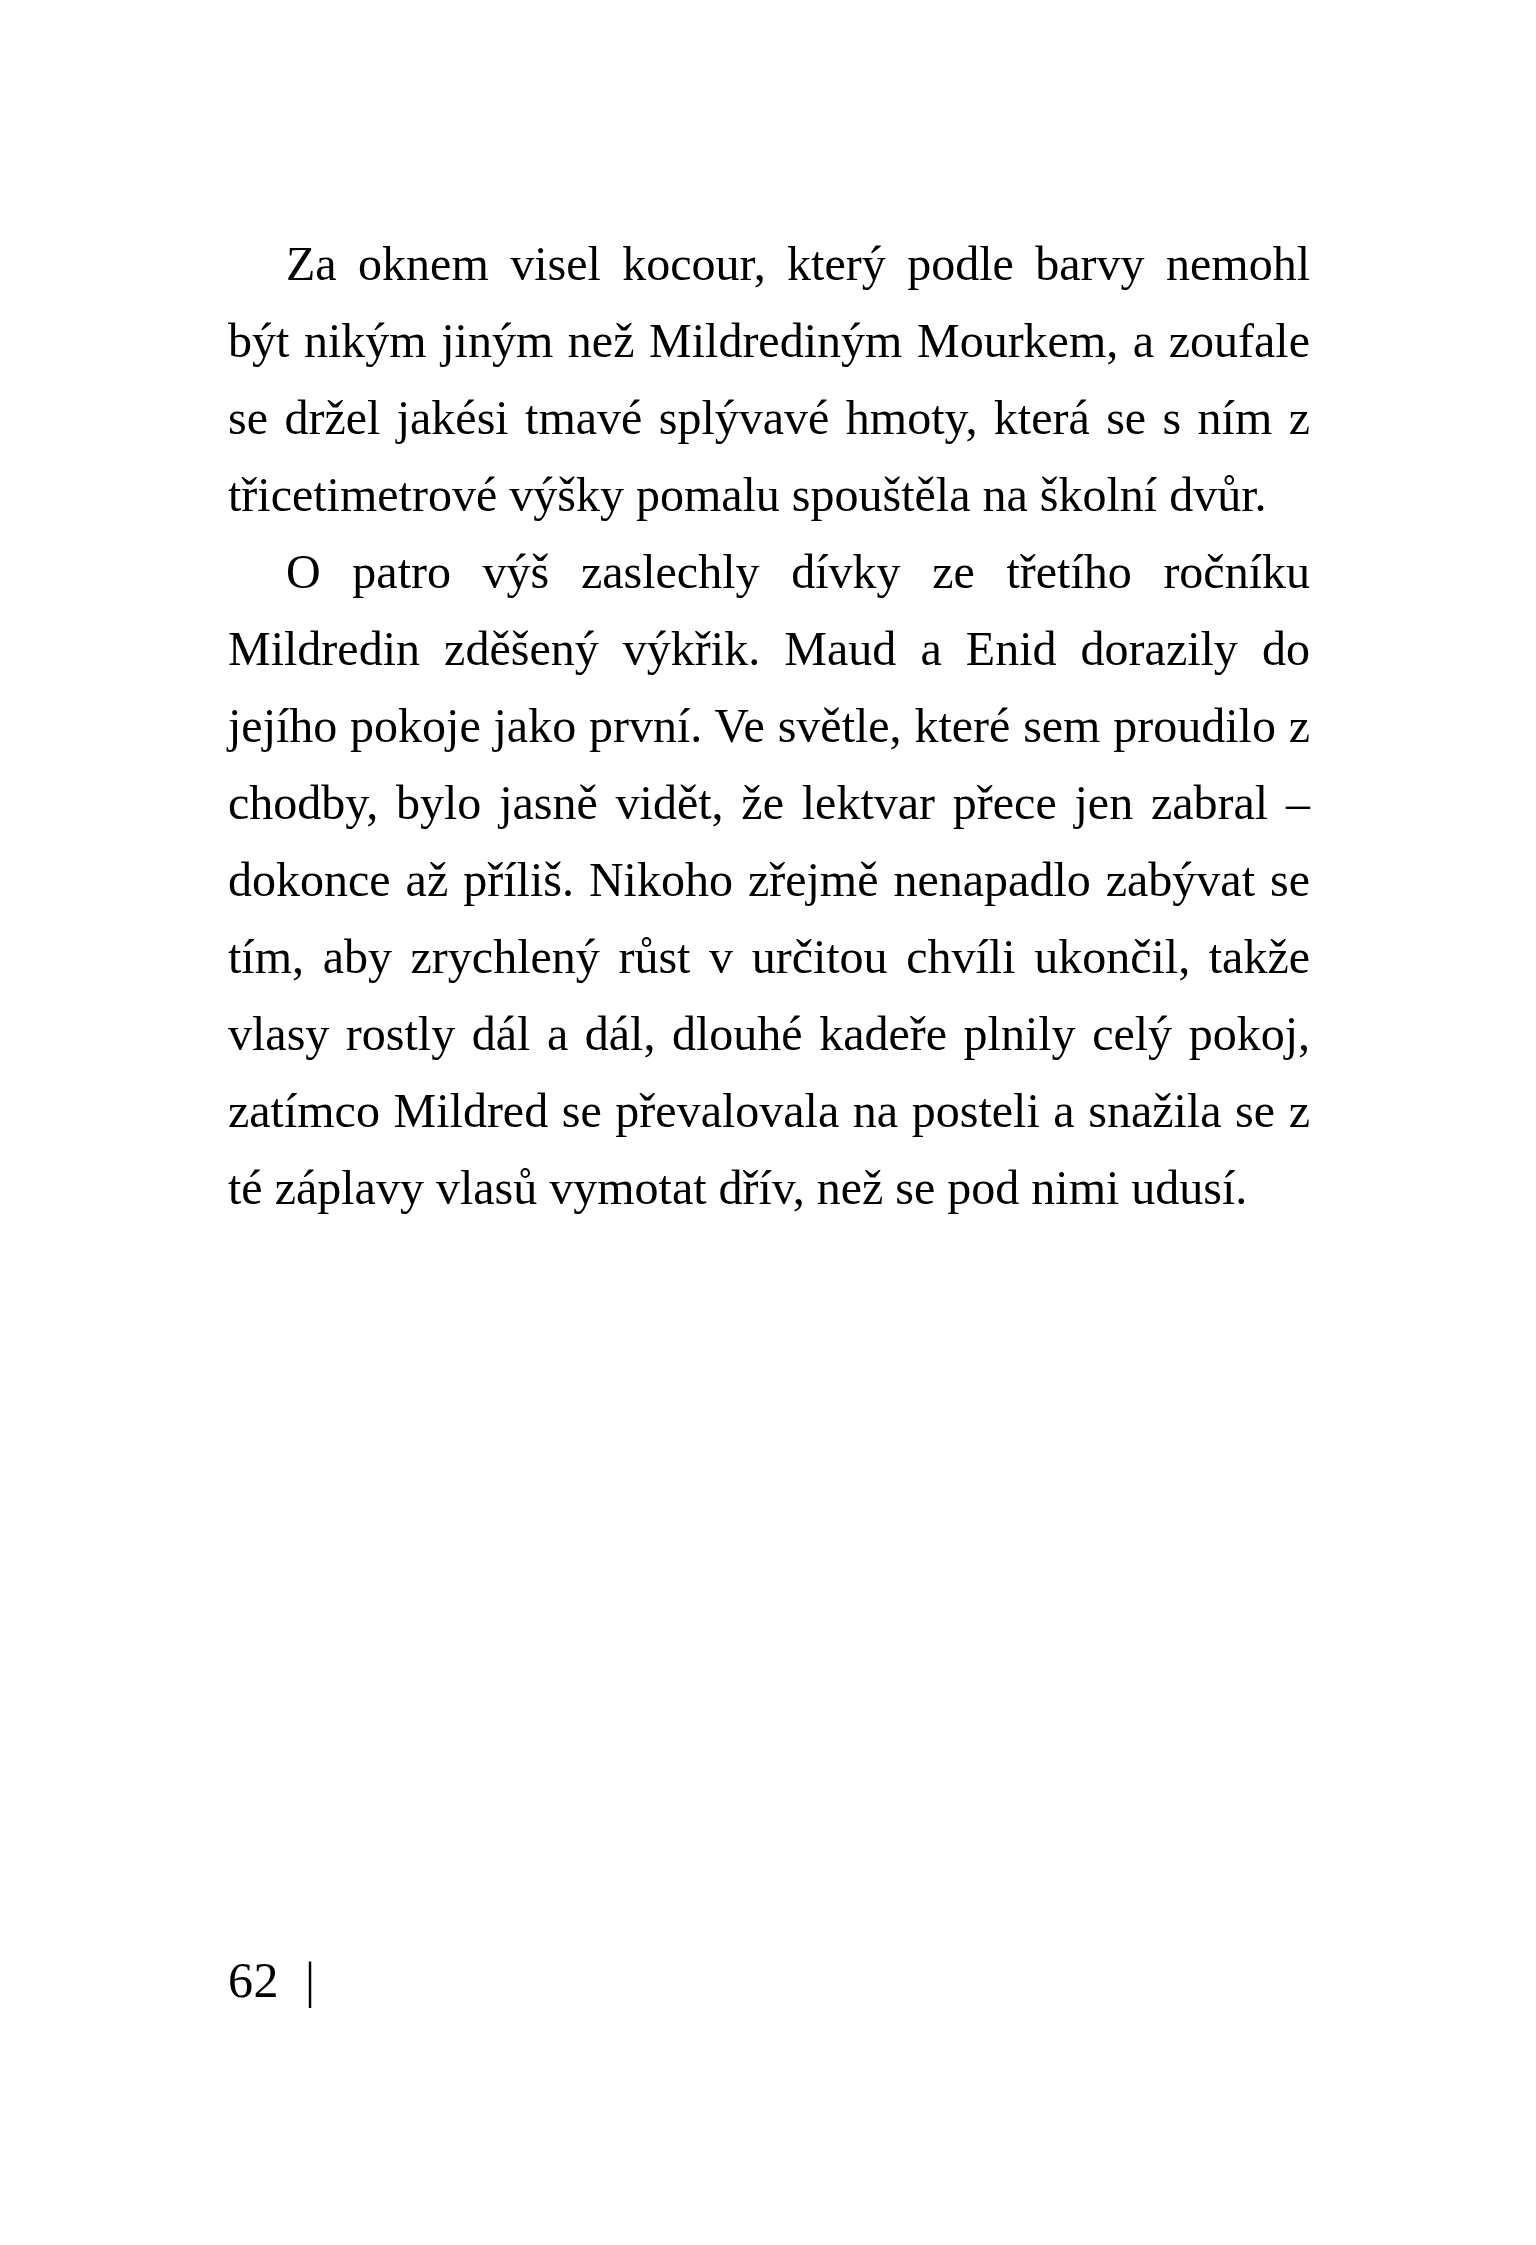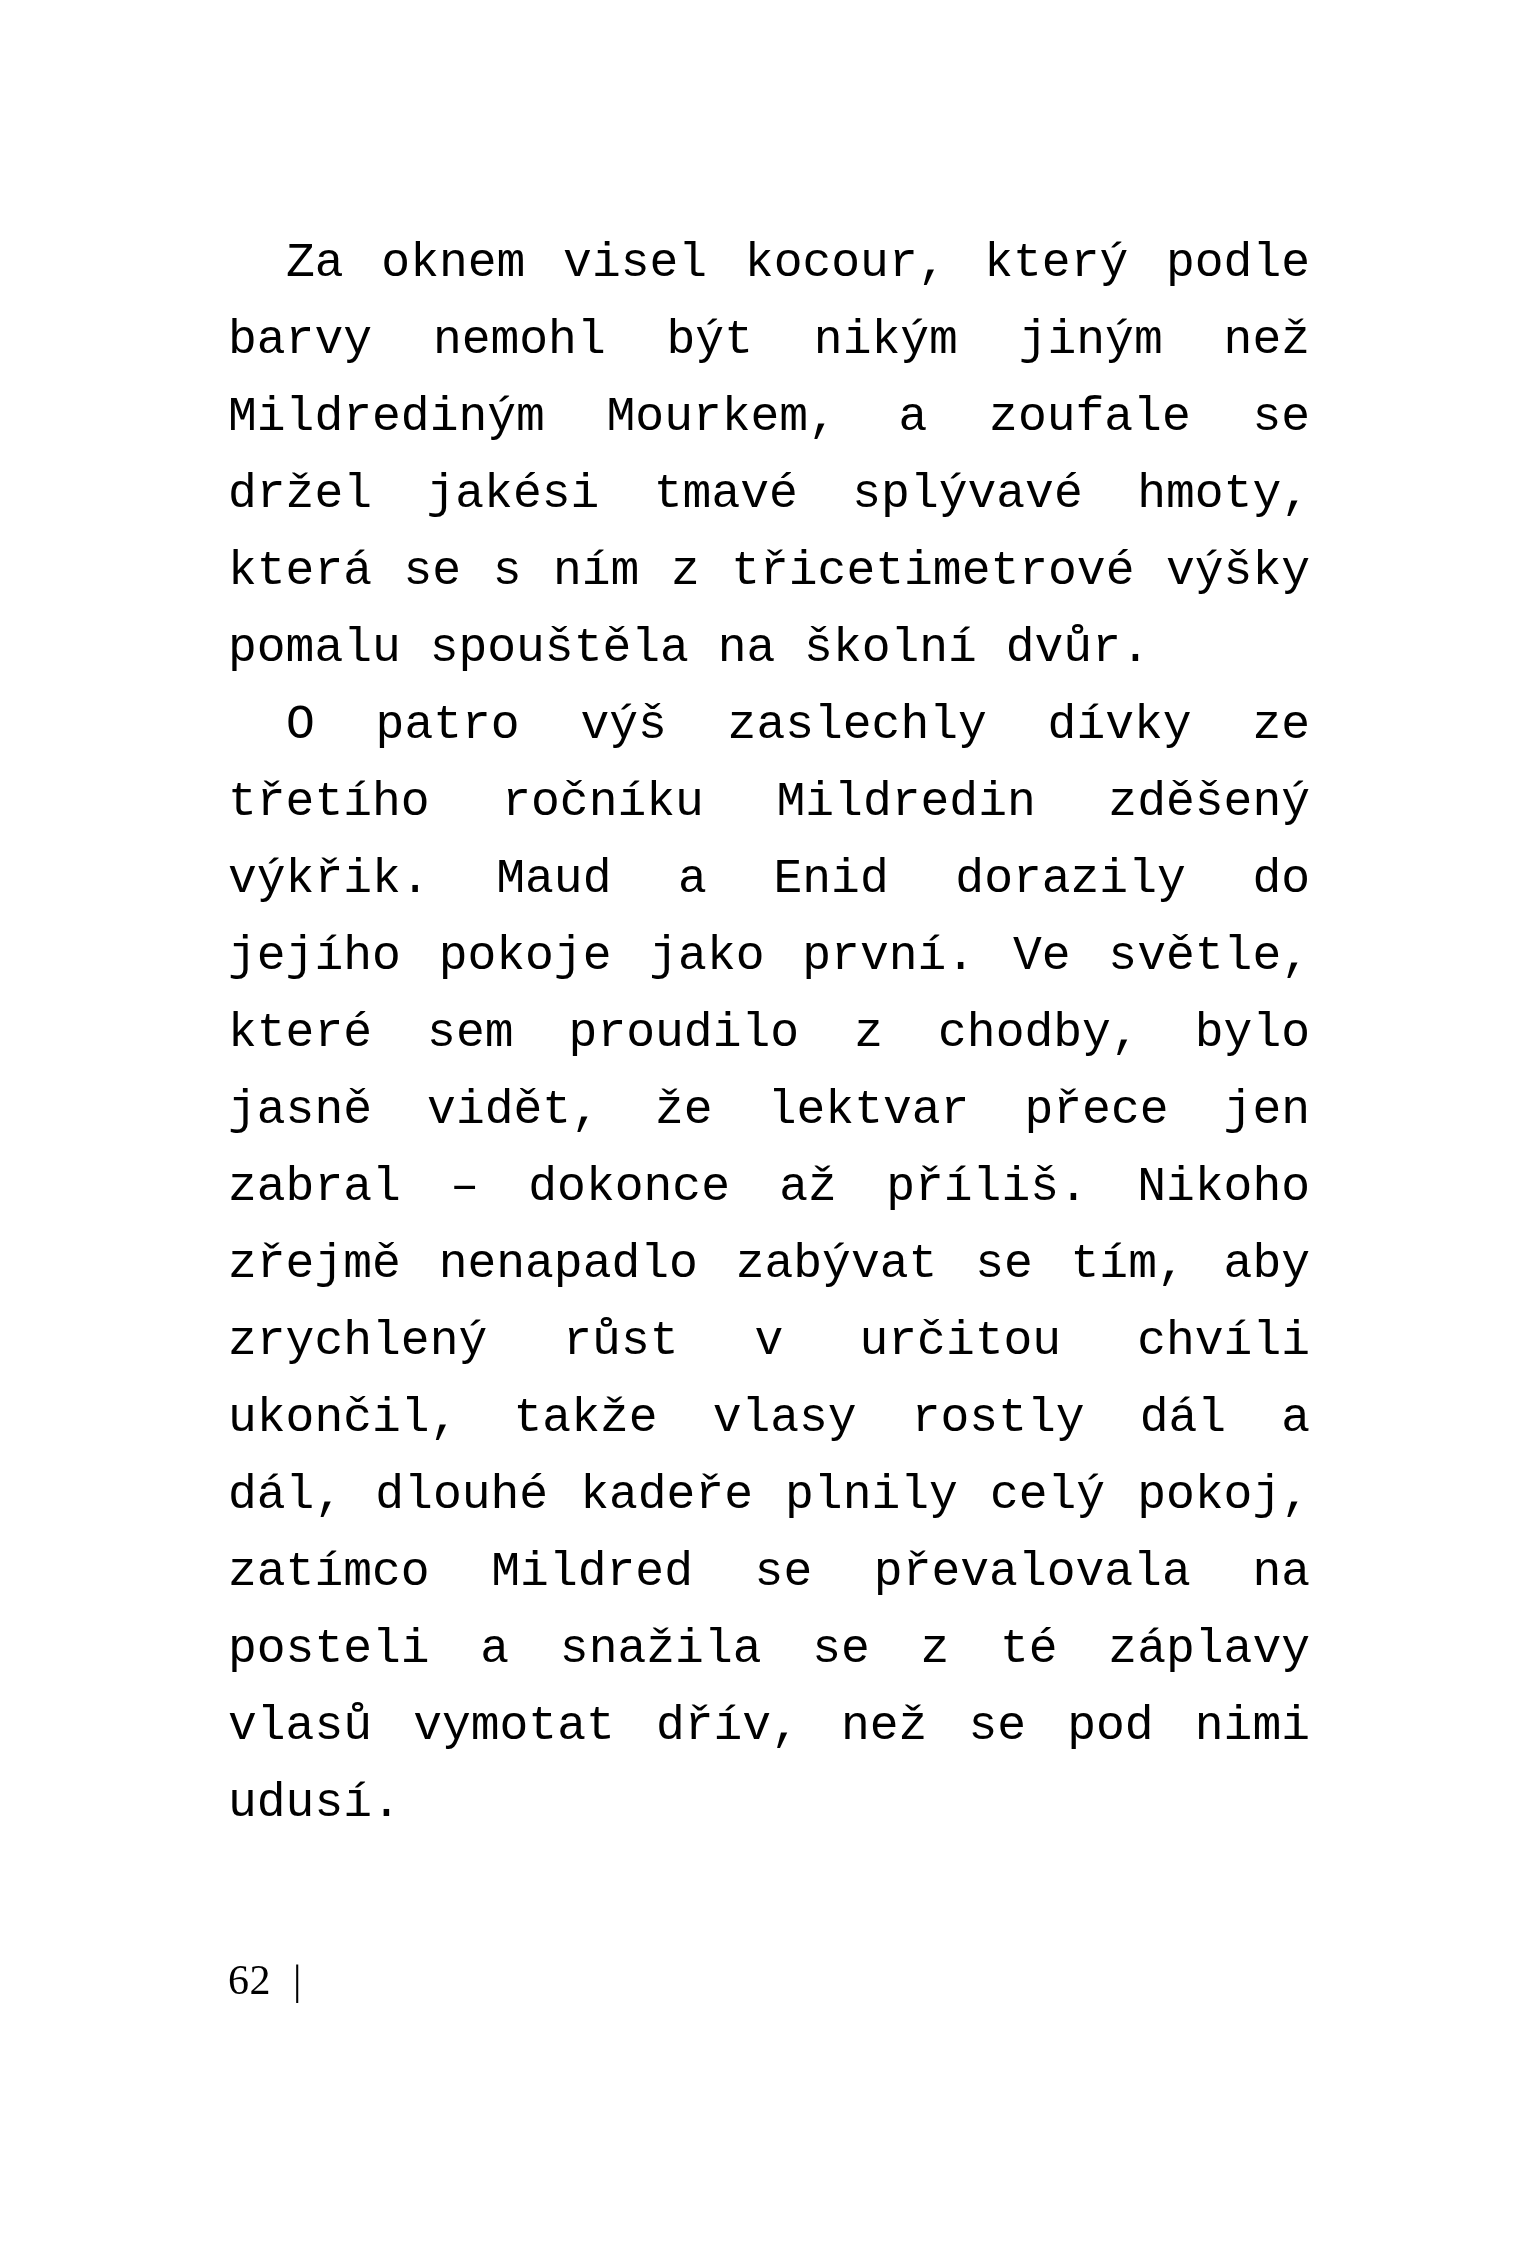--- a/index.html
+++ b/index.html
@@ -16,41 +16,41 @@
     overflow: hidden;
   }
   .text-block {
     position: absolute;
     left: 228px;
     top: 225px;
     width: 1082px;
   }
   .para {
     margin: 0;
-    font-family: Liberation Mono, monospace;
+    font-family: Liberation Serif, serif;
     font-size: 48px;
     line-height: 77px;
     color: #000000;
     text-align: justify;
     text-justify: inter-word;
     hyphens: manual;
     -webkit-hyphens: manual;
   }
   .para.indent {
     text-indent: 58px;
   }
   .para.last-left {
     text-align: justify;
   }
   .folio {
     position: absolute;
     left: 228px;
     top: 1955px;
     font-family: "Liberation Serif", "DejaVu Serif", serif;
-    font-size: 42px;
+    font-size: 50px;
     line-height: 50px;
     color: #000000;
     letter-spacing: 0.5px;
     white-space: pre;
   }
 </style>
 </head>
 <body>
 
 <div class="page">

